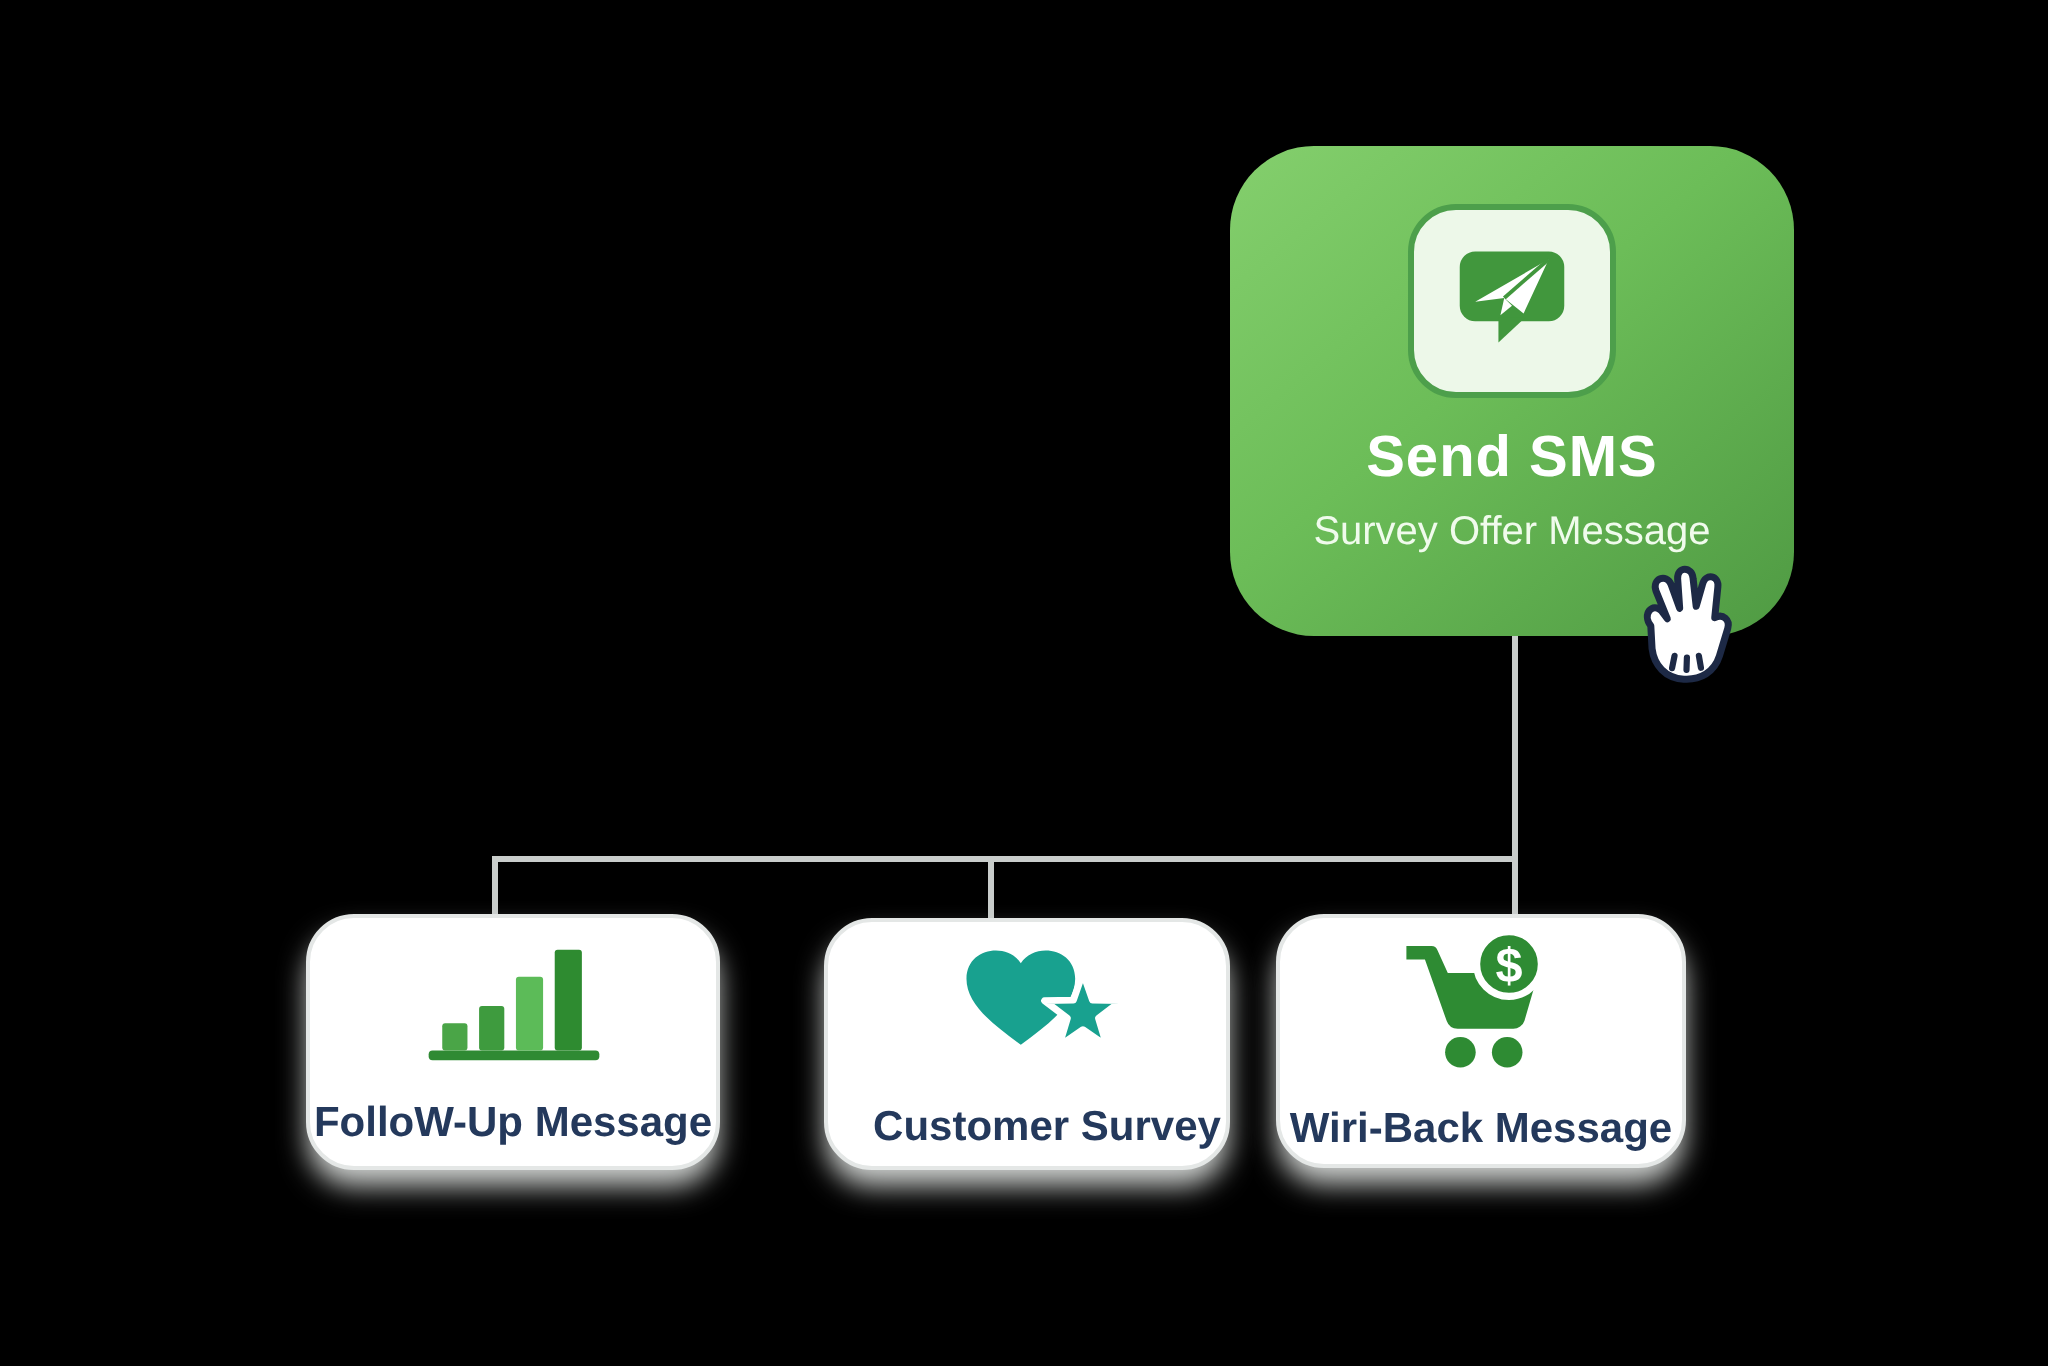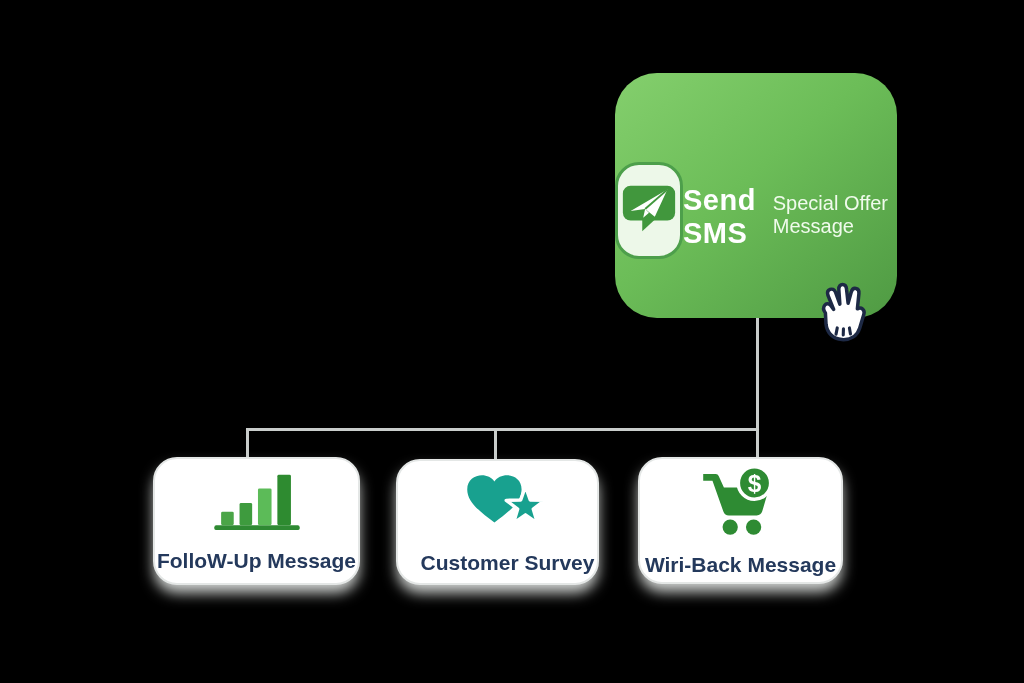--- a/index.html
+++ b/index.html
@@ -24,21 +24,21 @@
   .conn-stub-m  { left: 494px; top: 428px; width: 3px;  height: 33px; }
   .conn-stub-r  { left: 756px; top: 428px; width: 3px;  height: 31px; }
 
   
   .root-node {
     position: absolute;
     left: 615px; top: 73px;
     width: 282px; height: 245px;
     border-radius: 42px;
     background: linear-gradient(140deg, #84cf6d 0%, #6cbd58 45%, #4f9a43 100%);
-    display: flex; align-items: center;
+    display: flex; flex-direction: column; align-items: center;
     padding-top: 29px;
     cursor: pointer;
   }
   .icon-tile {
     width: 104px; height: 97px;
     background: #edf8e9;
     border: 3px solid #4d9f4b;
     border-radius: 24px;
     display: flex; align-items: center; justify-content: center;
   }
@@ -65,21 +65,21 @@
     background: #ffffff;
     border: 2px solid #e4e7e6;
     border-radius: 24px;
     box-shadow: 0 9px 14px -1px rgba(228, 232, 229, 0.9);
     display: flex; flex-direction: column;
     align-items: center; justify-content: center;
     gap: 12px;
     cursor: pointer;
   }
   .card-1 { left: 153px; top: 457px; width: 207px; height: 128px; }
-  .card-2 { left: 396px; top: 459px; width: 203px; height: 126px; padding-left: 20px; }
+  .card-2 { left: 412px; top: 459px; width: 203px; height: 126px; padding-left: 20px; }
   .card-3 { left: 638px; top: 457px; width: 205px; height: 127px; }
   .card-label {
     color: #24395c;
     font-size: 21px;
     font-weight: bold;
   }
   .card-icon { display: block; }
 </style>
 </head>
 <body>
@@ -98,21 +98,21 @@
         <svg width="62" height="60" viewBox="0 0 64 62">
           <rect x="5" y="8" width="54" height="36" rx="8" fill="#41973d"></rect>
           <path d="M25 42 L25 55 L39 42 Z" fill="#41973d"></path>
           <path d="M13 34 L51 12 L38 40 L28 32 Z" fill="#ffffff"></path>
           <path d="M28 32 L51 12" stroke="#41973d" stroke-width="2" fill="none"></path>
           <path d="M28 32 L26 41 L32 36 Z" fill="#ffffff"></path>
         </svg>
       </span>
     </div>
     <div class="root-title">Send SMS</div>
-    <div class="root-subtitle">Special Offer Message</div>
+    <div class="root-subtitle">Survey Offer Message</div>
   </div>
 
   <span class="grab-cursor">
     <svg width="66" height="66" viewBox="0 0 64 64">
       <path d="M13 31 C8.5 25 14 19.5 18 23.5 L21 27.5
                L15.5 14 C13.5 8 20.5 5.5 22.8 10.8 L27 22.5
                L26 8 C25.8 2 33 2 33.5 8 L35 21.5
                L38 11 C39.5 5 46.2 6.5 45.5 12.2 L44 27
                C48 24.8 51.5 28 50.3 32.2 L46.3 45.5
                C43.8 53.5 37 57.3 29 56.8 C20 56.3 14.6 50 13.6 42 Z" fill="#ffffff" stroke="#1d2945" stroke-width="3.4" stroke-linejoin="round" stroke-linecap="round"></path>

